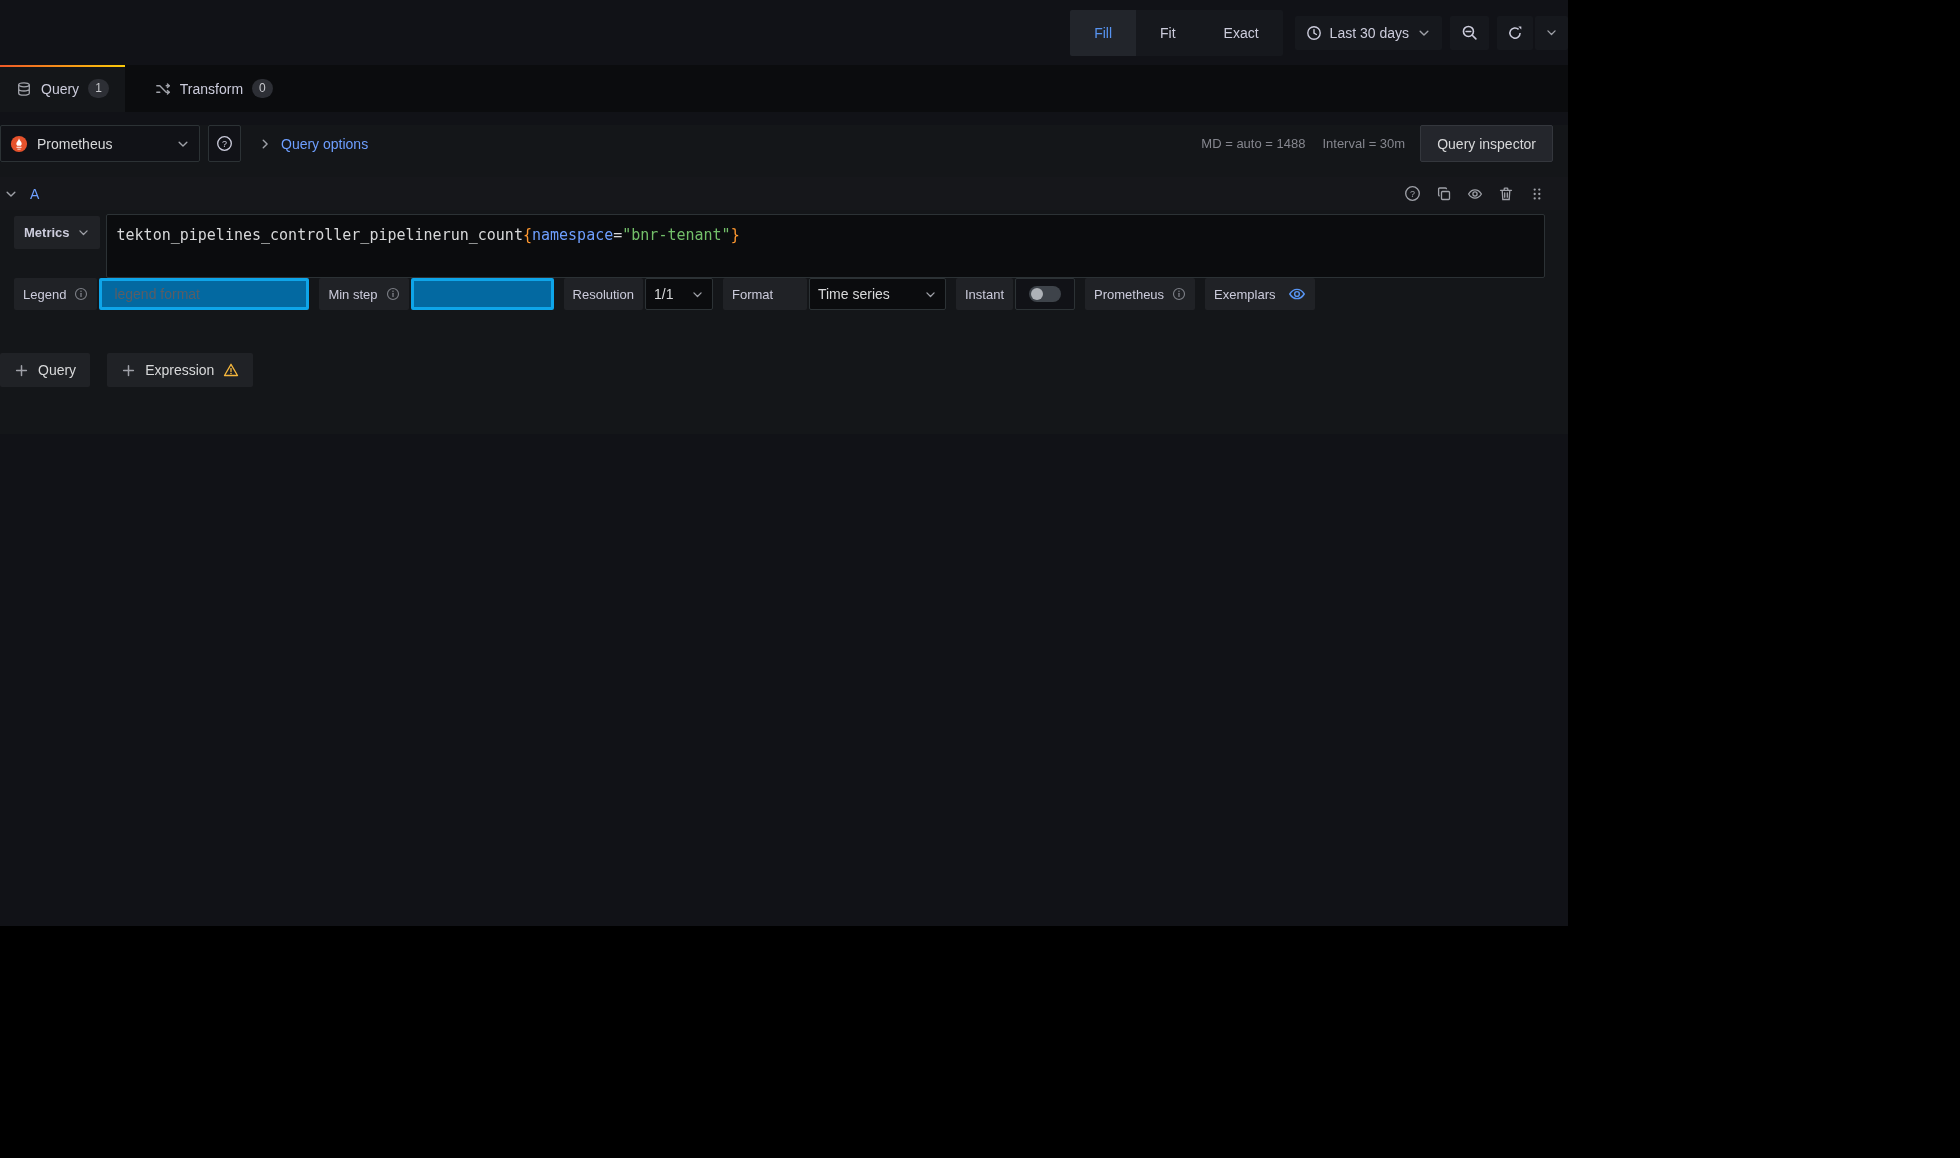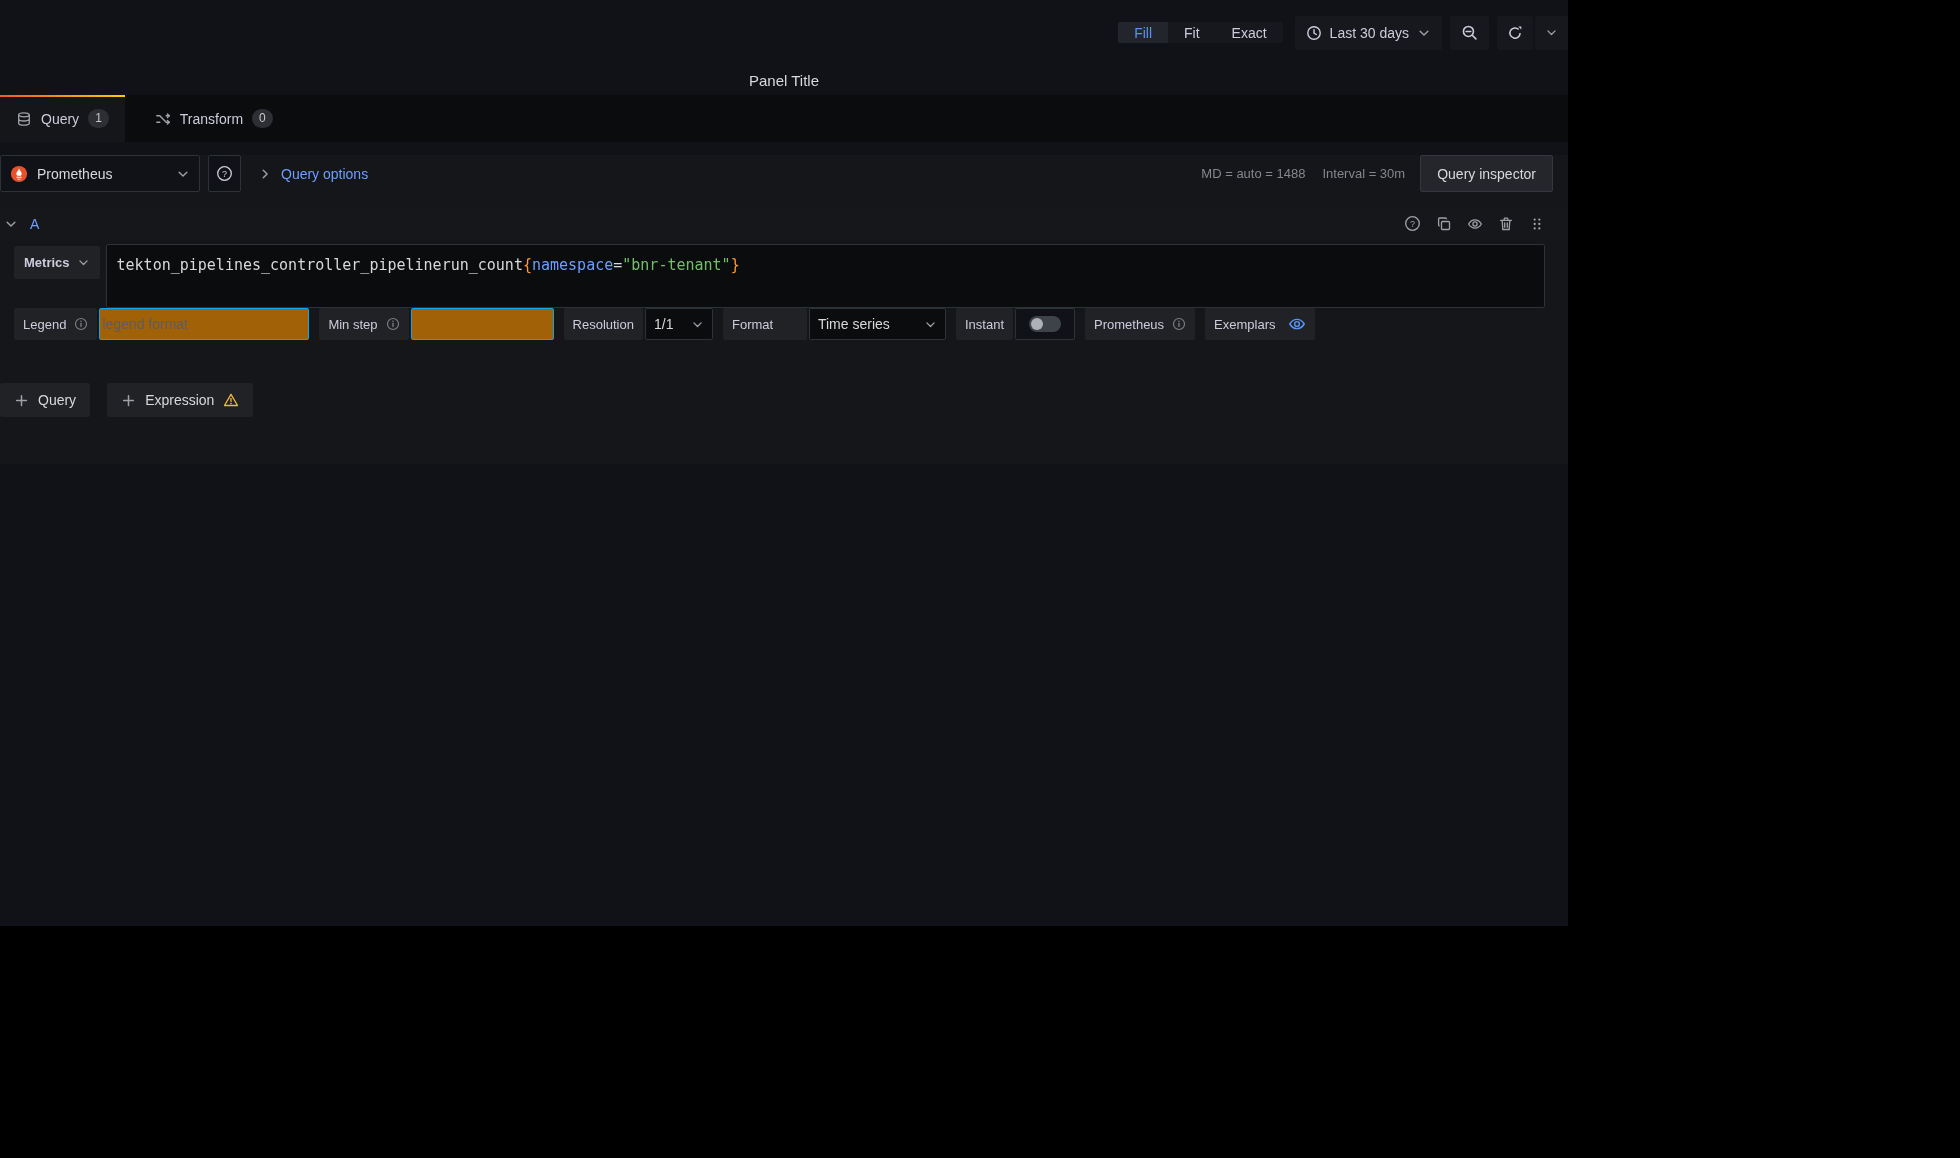--- a/index.html
+++ b/index.html
@@ -6,21 +6,21 @@
   html,body{width:1960px;height:1158px;background:#000;overflow:hidden;
     font-family:"Liberation Sans",sans-serif;color:#d8d9da;-webkit-font-smoothing:antialiased}
   button{font-family:inherit;background:none;border:none;color:inherit;cursor:pointer}
   svg{display:block;flex:none}
 
   .app{position:absolute;top:0;left:0;width:1568px;height:926px;background:#111217}
 
   
   .toolbar{height:65px;display:flex;align-items:center;justify-content:flex-end;gap:8px}
   .radio-group{display:flex;background:#16181d;border-radius:2px;overflow:hidden;margin-right:4px}
-  .radio{height:21px;padding:0 16px;font-size:14px;color:#ccccdc}
+  .radio{height:46px;padding:0 24px;font-size:14px;color:#ccccdc}
   .radio.active{background:#22252b;color:var(--accent-blue,#5794f2);font-weight:500}
   .tool-btn{height:34px;display:flex;align-items:center;gap:8px;background:#16181d;border-radius:2px;
     padding:0 11px;font-size:14px;color:#ccccdc}
   .tool-btn .chev{color:#9fa1a8}
   .split{display:flex;gap:2px}
   .split .tool-btn{padding:0 10px}
 
   
   .panel-header{height:30px;display:flex;align-items:center;justify-content:center}
   .panel-title{font-size:15px;font-weight:500;color:#d8d9da}
@@ -73,21 +73,21 @@
   .code-brace{color:var(--code-brace,#ff9830)}
   .code-label{color:var(--code-label,#6e9fff)}
   .code-op{color:var(--code-metric,#d8d9da)}
   .code-string{color:var(--code-string,#73bf69)}
 
   .opts-row{display:flex;align-items:center;padding-left:14px}
   .group{display:flex;align-items:center;margin-right:10px}
   .chip{height:32px;background:#202226;border-radius:2px;display:flex;align-items:center;gap:8px;
     padding:0 9px;font-size:13px;font-weight:500;color:#ccccdc}
   .chip .info{color:#7b7e85;display:flex}
-  .opt-input{height:32px;background:#a16207;border:1px solid #0ea5e9;border-radius:2px;padding:0 2px;
+  .opt-input{height:32px;background:#0369a1;border:3px solid #0ea5e9;border-radius:2px;padding:0 12px;
     font-size:14px;color:#d8d9da;margin-left:2px;font-family:inherit}
   .opt-input::placeholder{color:#5a5d64}
   .select{height:32px;background:#0b0c0e;border:1px solid #2c3235;border-radius:2px;display:flex;
     align-items:center;justify-content:space-between;gap:6px;padding:0 8px;font-size:14px;
     color:#d8d9da;margin-left:2px}
   .select .chev{color:#9fa1a8}
   .switch-box{width:60px;height:32px;margin-left:2px;background:#111217;border:1px solid #2c3235;
     border-radius:2px;display:flex;align-items:center;justify-content:center}
   .switch{width:32px;height:16px;border-radius:8px;background:#3e434a;position:relative}
   .switch::after{content:"";position:absolute;left:2px;top:2px;width:12px;height:12px;border-radius:50%;
@@ -146,23 +146,20 @@
       <button class="tool-btn">
         <span class="chev">
           <svg viewBox="0 0 16 16" width="13" height="13" fill="none" stroke="currentColor" stroke-width="1.6" stroke-linecap="round" stroke-linejoin="round">
               <path d="M3.6 6l4.4 4.4L12.4 6"></path>
             </svg>
         </span>
       </button>
     </div>
   </div>
 
-  <div class="panel-header">
-    <span class="panel-title">Panel Title</span>
-  </div>
 
   <div class="tabbar">
     <div class="tab active">
       <div class="tab-indicator"></div>
       <span class="ticon">
         <svg viewBox="0 0 16 16" width="16" height="16">
             <ellipse cx="8" cy="3.8" rx="5.3" ry="2" fill="none" stroke="currentColor" stroke-width="1.3"></ellipse>
             <path d="M2.7 3.8v8.4c0 1.1 2.4 2 5.3 2s5.3-.9 5.3-2V3.8M2.7 8c0 1.1 2.4 2 5.3 2s5.3-.9 5.3-2" fill="none" stroke="currentColor" stroke-width="1.3"></path>
           </svg>
       </span>

